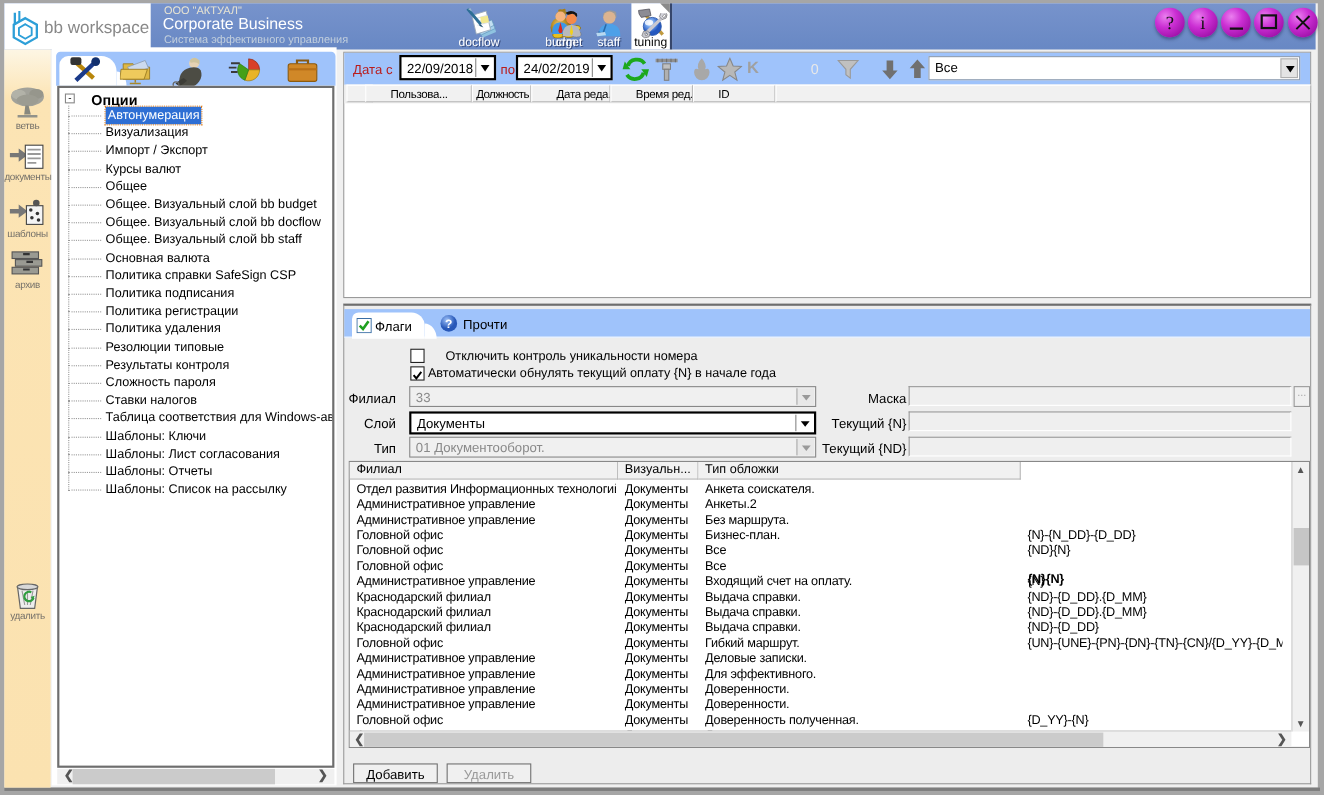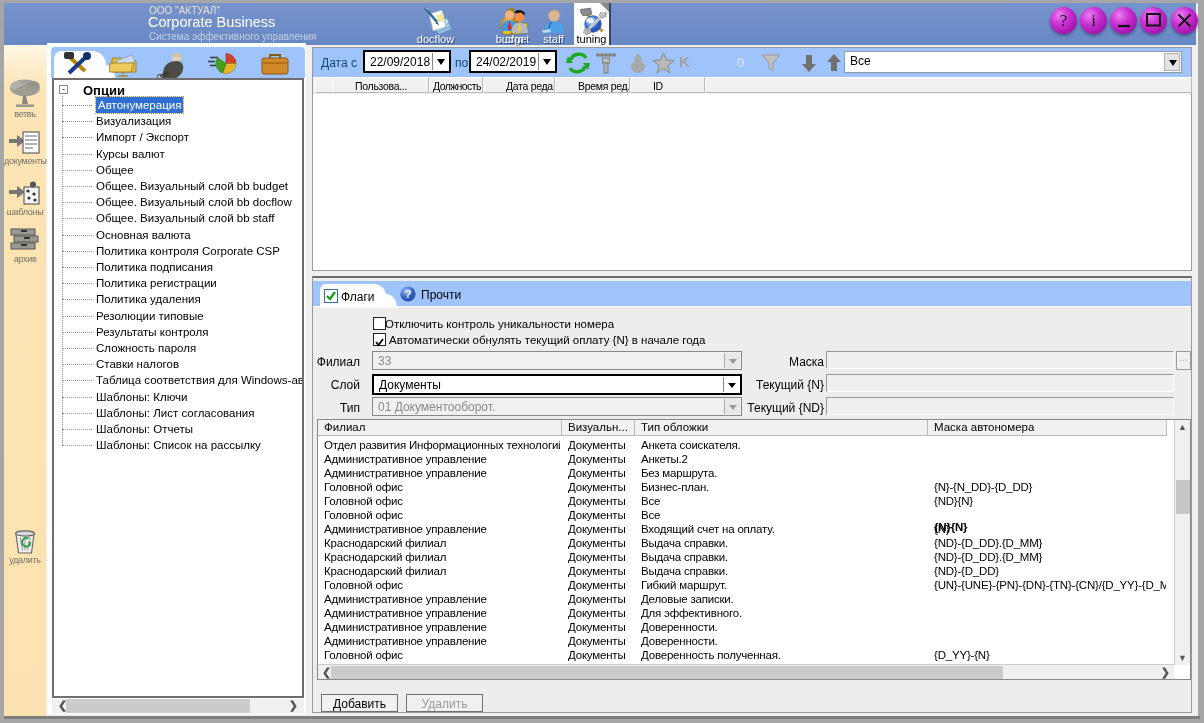--- a/index.html
+++ b/index.html
@@ -40,21 +40,21 @@
 .ti { position:absolute; left:42px; height:16px; line-height:16px; white-space:nowrap; }
 .tdot { position:absolute; border-top:1px dotted #999; height:0; }
 .tvdot { position:absolute; border-left:1px dotted #999; width:0; }
 .tsel { background:#2e6fd4; color:#fff; outline:1px dotted #e08020; padding:0 2px; }
 #lpScroll { position:absolute; left:5px; top:656px; width:252px; height:14px; background:#f0f0f0; }
 #lpThumb { position:absolute; left:14px; top:0px; width:184px; height:14px; background:#cbcbcb; }
 .arr { position:absolute; color:#555; font-size:11px; font-weight:bold; top:0; line-height:13px; }
 
 #rpTop { position:absolute; left:312px; top:47px; width:880px; height:224px; background:#fff; border:1px solid #9a9a9a; }
 #rpTools { position:absolute; left:0; top:0; width:878px; height:29px; background:#9fc3fb; }
-.wlbl { color:#0c4a6e; font-size:12px; position:absolute; top:8px; }
+.wlbl { color:#b91c1c; font-size:12px; position:absolute; top:8px; }
 .combo { position:absolute; background:#fff; border:2px solid #000; font-size:12px; }
 .combo .v { position:absolute; left:5px; top:2px; }
 .combo .db { position:absolute; right:1px; top:1px; bottom:1px; width:16px; background:#fff; border-left:1px solid #888; }
 .combo .db:after { content:""; position:absolute; left:4px; top:6px; border:4px solid transparent; border-top:6px solid #000; }
 #hdrRow { position:absolute; left:0; top:29px; width:878px; height:17px; background:#f0f0f0; }
 .hc { position:absolute; top:0; height:16px; background:#f1f1f1; border:1px solid #b9b9b9; border-top-color:#fff; border-left-color:#fff; font-size:10.5px; letter-spacing:-0.3px; padding:2px 0 0 22px; color:#000; white-space:nowrap; overflow:hidden; }
 
 #rpMid { position:absolute; left:312px; top:276px; width:880px; height:437px; background:#ededed; border:1px solid #9a9a9a; border-top:2px solid #6e6e6e; }
 #midTabs { position:absolute; left:0; top:3px; width:878px; height:26px; background:#9fc3fb; border-bottom:1px solid #fff; }
 #tabFlag { position:absolute; left:7px; top:3px; width:66px; height:24px; background:#fff; border-radius:6px 12px 0 0; font-size:12px; }
@@ -77,20 +77,29 @@
 #hsb { position:absolute; left:0; bottom:0; width:856px; height:15px; background:#f0f0f0; border-top:1px solid #ccc; }
 #hsbThumb { position:absolute; left:13px; top:1px; width:672px; height:13px; background:#cbcbcb; }
 .btn { position:absolute; top:416px; width:77px; height:18px; background:#f0f0f0; border:1px solid #707070; text-align:center; font-size:12px; line-height:19px; }
 </style>
 </head>
 <body>
 <div id="win"></div>
 <div style="position:absolute;left:4px;top:716px;width:1196px;height:3px;background:#7d7d7d;"></div>
 
 <div id="hdr">
+  <div id="logo">
+    <svg width="30" height="34" viewBox="0 0 30 34" style="position:absolute;left:4px;top:5px">
+      <path d="M15 8.5 L25.5 14.5 L25.5 26 L15 32 L4.5 26 L4.5 14.5 Z" fill="none" stroke="#2d9fd8" stroke-width="2.1"></path>
+      <path d="M15 14 L20.8 17.4 L20.8 23.8 L15 27.2 L9.2 23.8 L9.2 17.4 Z" fill="none" stroke="#2d9fd8" stroke-width="1.7"></path>
+      <path d="M5.5 14 L5.5 3.5" stroke="#2d9fd8" stroke-width="2.1"></path>
+      <path d="M9.6 11.8 L9.6 2" stroke="#2d9fd8" stroke-width="1.9"></path>
+    </svg>
+    <div id="logoTxt">bb workspace</div>
+  </div>
   <div class="hTit1">ООО "АКТУАЛ"</div>
   <div class="hTit2">Corporate Business</div>
   <div class="hTit3">Система эффективного управления</div>
   <div class="mod" style="left:412px;">
       <svg width="30" height="28" viewBox="0 0 30 28">
   <path d="M14 22 L27 16 L29 22 L17 27 Z" fill="#8fc3e0"></path>
   <path d="M13 20 L26 13 L28 19 L15 25 Z" fill="#a9d2ec" stroke="#5d93b8" stroke-width="0.6"></path>
   <path d="M12 18 L25 11 L27 16 L14 23 Z" fill="#c2e0f2" stroke="#5d93b8" stroke-width="0.6"></path>
   <path d="M7 7 L20 3 L24 20 L11 24 Z" fill="#ffffff" stroke="#9aa8b8" stroke-width="0.8"></path>
   <path d="M10 10 L21 7 M11 13 L22 10 M12 16 L23 13" stroke="#d8dde4" stroke-width="1"></path>
@@ -266,21 +275,21 @@
       <div class="ti" style="top:81.8px;">Общее</div>
       <div class="tdot" style="left:8px;top:106px;width:30px;"></div>
       <div class="ti" style="top:98px;">Общее. Визуальный слой bb budget</div>
       <div class="tdot" style="left:8px;top:122.19999999999999px;width:30px;"></div>
       <div class="ti" style="top:114.19999999999999px;">Общее. Визуальный слой bb docflow</div>
       <div class="tdot" style="left:8px;top:138.39999999999998px;width:30px;"></div>
       <div class="ti" style="top:130.39999999999998px;">Общее. Визуальный слой bb staff</div>
       <div class="tdot" style="left:8px;top:154.6px;width:30px;"></div>
       <div class="ti" style="top:146.6px;">Основная валюта</div>
       <div class="tdot" style="left:8px;top:170.79999999999998px;width:30px;"></div>
-      <div class="ti" style="top:162.79999999999998px;">Политика контроля Corporate CSP</div>
+      <div class="ti" style="top:162.79999999999998px;">Политика справки SafeSign CSP</div>
       <div class="tdot" style="left:8px;top:187px;width:30px;"></div>
       <div class="ti" style="top:179px;">Политика подписания</div>
       <div class="tdot" style="left:8px;top:203.2px;width:30px;"></div>
       <div class="ti" style="top:195.2px;">Политика регистрации</div>
       <div class="tdot" style="left:8px;top:219.39999999999998px;width:30px;"></div>
       <div class="ti" style="top:211.39999999999998px;">Политика удаления</div>
       <div class="tdot" style="left:8px;top:235.6px;width:30px;"></div>
       <div class="ti" style="top:227.6px;">Резолюции типовые</div>
       <div class="tdot" style="left:8px;top:251.79999999999998px;width:30px;"></div>
       <div class="ti" style="top:243.79999999999998px;">Результаты контроля</div>
@@ -378,21 +387,21 @@
             <stop offset="0%" stop-color="#9cc0f8"></stop>
             <stop offset="100%" stop-color="#2858b8"></stop>
           </radialGradient>
         </defs>
         <circle cx="8" cy="8" r="7.6" fill="url(#gq)"></circle>
         <text x="8" y="12" text-anchor="middle" font-size="11" fill="#fff" font-weight="bold">?</text>
       </svg>
     <span style="position:absolute;left:108px;top:7px;font-size:12px;">Прочти</span>
   </div>
   <div class="cb" style="left:60px;top:39px;"></div>
-  <div style="position:absolute;left:72px;top:40px;font-size:11.5px;">Отключить контроль уникальности номера</div>
+  <div style="position:absolute;left:92px;top:40px;font-size:11.5px;">Отключить контроль уникальности номера</div>
   <div class="cb" style="left:60px;top:55px;"><svg width="11" height="11" viewBox="0 0 11 11">
         <path d="M2 5 L4.5 8 L9 2" stroke="#000" stroke-width="1.8" fill="none"></path>
       </svg></div>
   <div style="position:absolute;left:76px;top:56px;font-size:11.5px;">Автоматически обнулять текущий оплату {N} в начале года</div>
   <div class="formlbl" style="left:0px;top:77px;width:47px;">Филиал</div>
   <div class="dd" style="left:59px;top:73px;width:370px;">
       <span class="v">33</span>
       <span class="db"></span>
     </div>
   <div class="formlbl" style="left:439px;top:77px;width:72px;">Маска</div>
@@ -409,21 +418,20 @@
   <div class="dd" style="left:59px;top:119px;width:370px;">
       <span class="v">01 Документооборот.</span>
       <span class="db"></span>
     </div>
   <div class="formlbl" style="left:425px;top:123px;width:86px;">Текущий {ND}</div>
   <div class="fld" style="left:513px;top:119px;width:348px;"></div>
   <div id="btab">
     <div class="bhc" style="left:0;width:244px;">Филиал</div>
     <div class="bhc" style="left:244px;width:73px;">Визуальн...</div>
     <div class="bhc" style="left:317px;width:293px;">Тип обложки</div>
-    <div class="bhc" style="left:610px;width:239px;">Маска автономера</div>
     <div id="rows">
         <div class="br" style="left:6px;top:18px;width:236px;">Отдел развития Информационных технологий</div>
         <div class="br" style="left:250px;top:18px;width:66px;">Документы</div>
         <div class="br" style="left:323px;top:18px;width:285px;">Анкета соискателя.</div>
         <div class="br" style="left:616px;top:18px;width:232px;"></div>
         <div class="br" style="left:6px;top:32px;width:236px;">Административное управление</div>
         <div class="br" style="left:250px;top:32px;width:66px;">Документы</div>
         <div class="br" style="left:323px;top:32px;width:285px;">Анкеты.2</div>
         <div class="br" style="left:616px;top:32px;width:232px;"></div>
         <div class="br" style="left:6px;top:46px;width:236px;">Административное управление</div>

